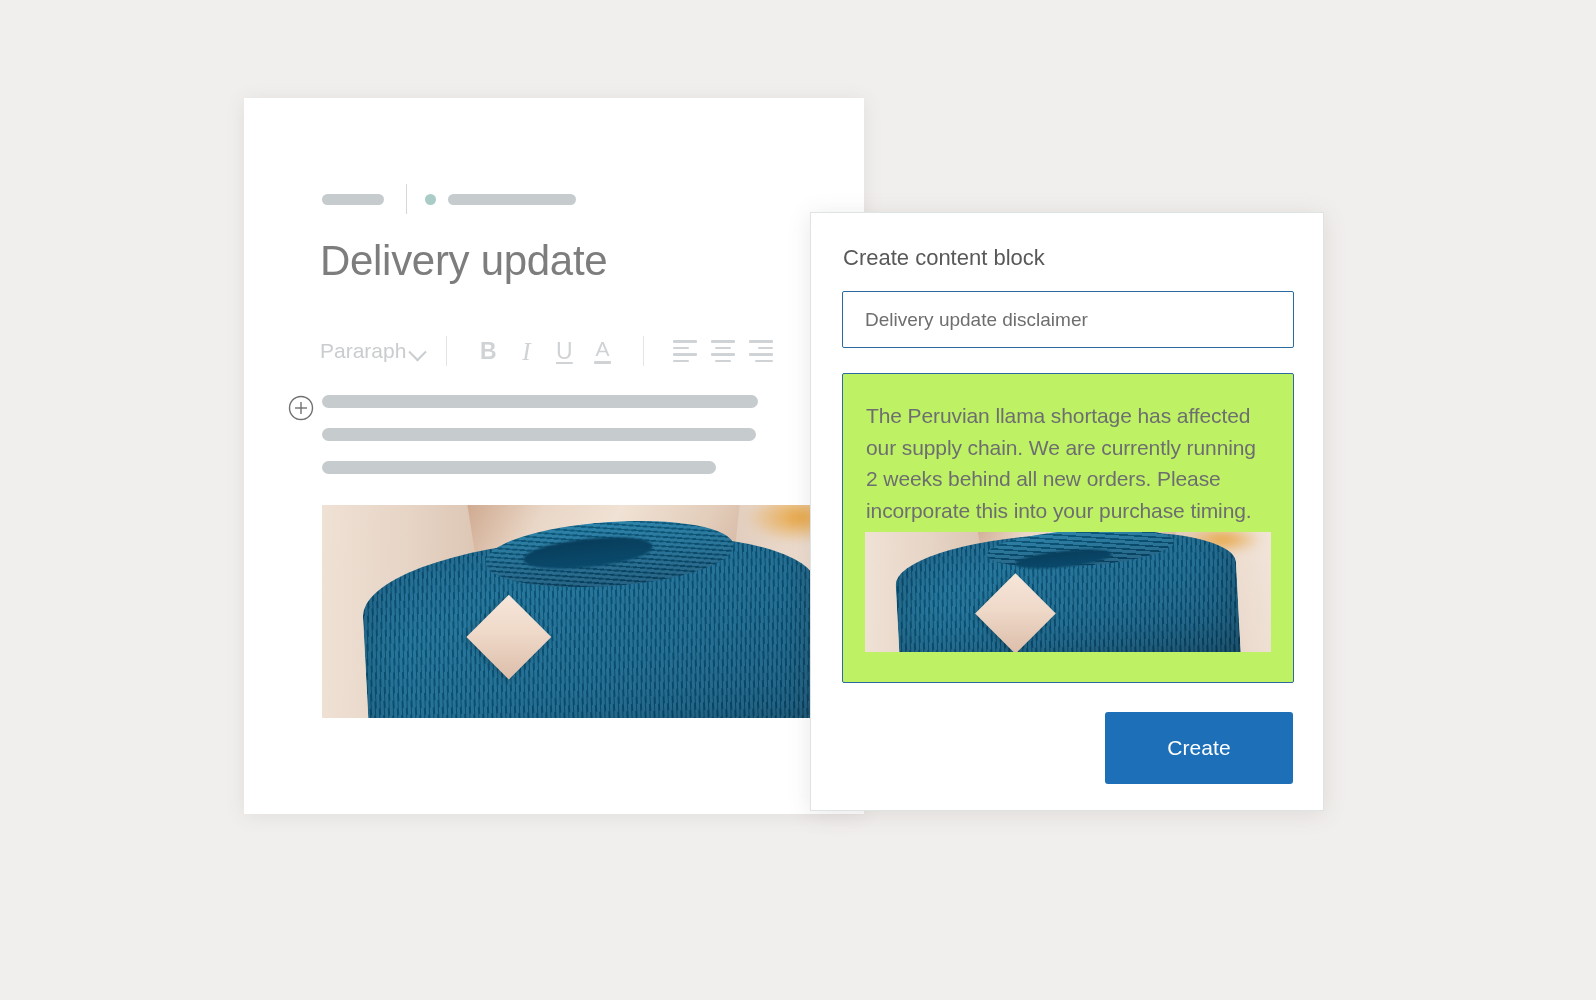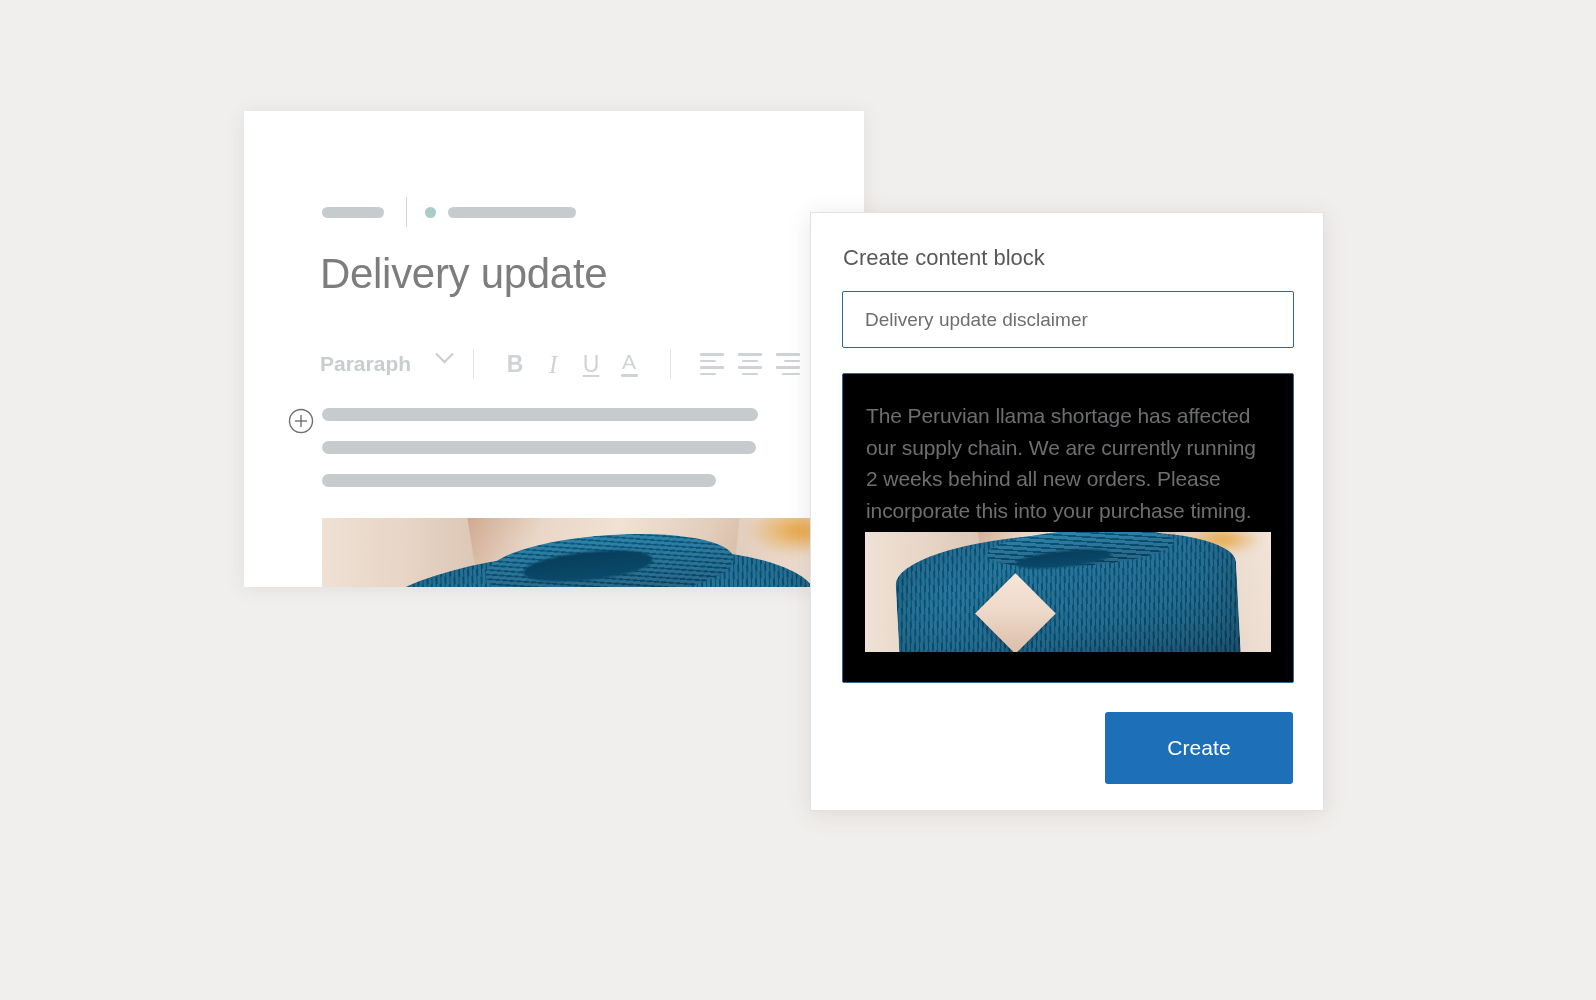--- a/index.html
+++ b/index.html
@@ -18,23 +18,23 @@
 
   .stage {
     position: absolute;
     inset: 0;
   }
 
   
   .editor-card {
     position: absolute;
     left: 244px;
-    top: 111px;
+    top: 98px;
     width: 620px;
-    height: 476px;
+    height: 716px;
     background: #ffffff;
     overflow: hidden;
     box-shadow: 0 2px 18px rgba(90, 80, 75, 0.10);
   }
 
   .breadcrumb {
     position: absolute;
     left: 78px;
     top: 86px;
     display: flex;
@@ -78,25 +78,25 @@
   .toolbar {
     position: absolute;
     left: 76px;
     top: 236px;
     display: flex;
     align-items: center;
     height: 34px;
   }
   .tb-style {
     display: flex;
-    align-items: flex-start;
-    gap: 27px;
+    align-items: flex-end;
+    gap: 5px;
     color: #c9cdcf;
     font-size: 21px;
-    font-weight: 700;
+    font-weight: 400;
   }
   .chev {
     display: inline-block;
     width: 13px;
     height: 13px;
     border-right: 2px solid #c9cdcf;
     border-bottom: 2px solid #c9cdcf;
     transform: rotate(45deg) translate(-3px,-3px);
   }
   .tb-sep {
@@ -222,21 +222,21 @@
   }
 
   .content-field {
     position: absolute;
     left: 31px;
     top: 160px;
     width: 452px;
     height: 310px;
     border: 1.6px solid #2a6a9e;
     border-radius: 2px;
-    background: #000000;
+    background: #bef264;
     overflow: hidden;
   }
   .content-text {
     padding: 26px 24px 0 23px;
     font-size: 21px;
     line-height: 31.5px;
     color: #6d6e70;
     letter-spacing: -0.1px;
   }
   .content-thumb {

